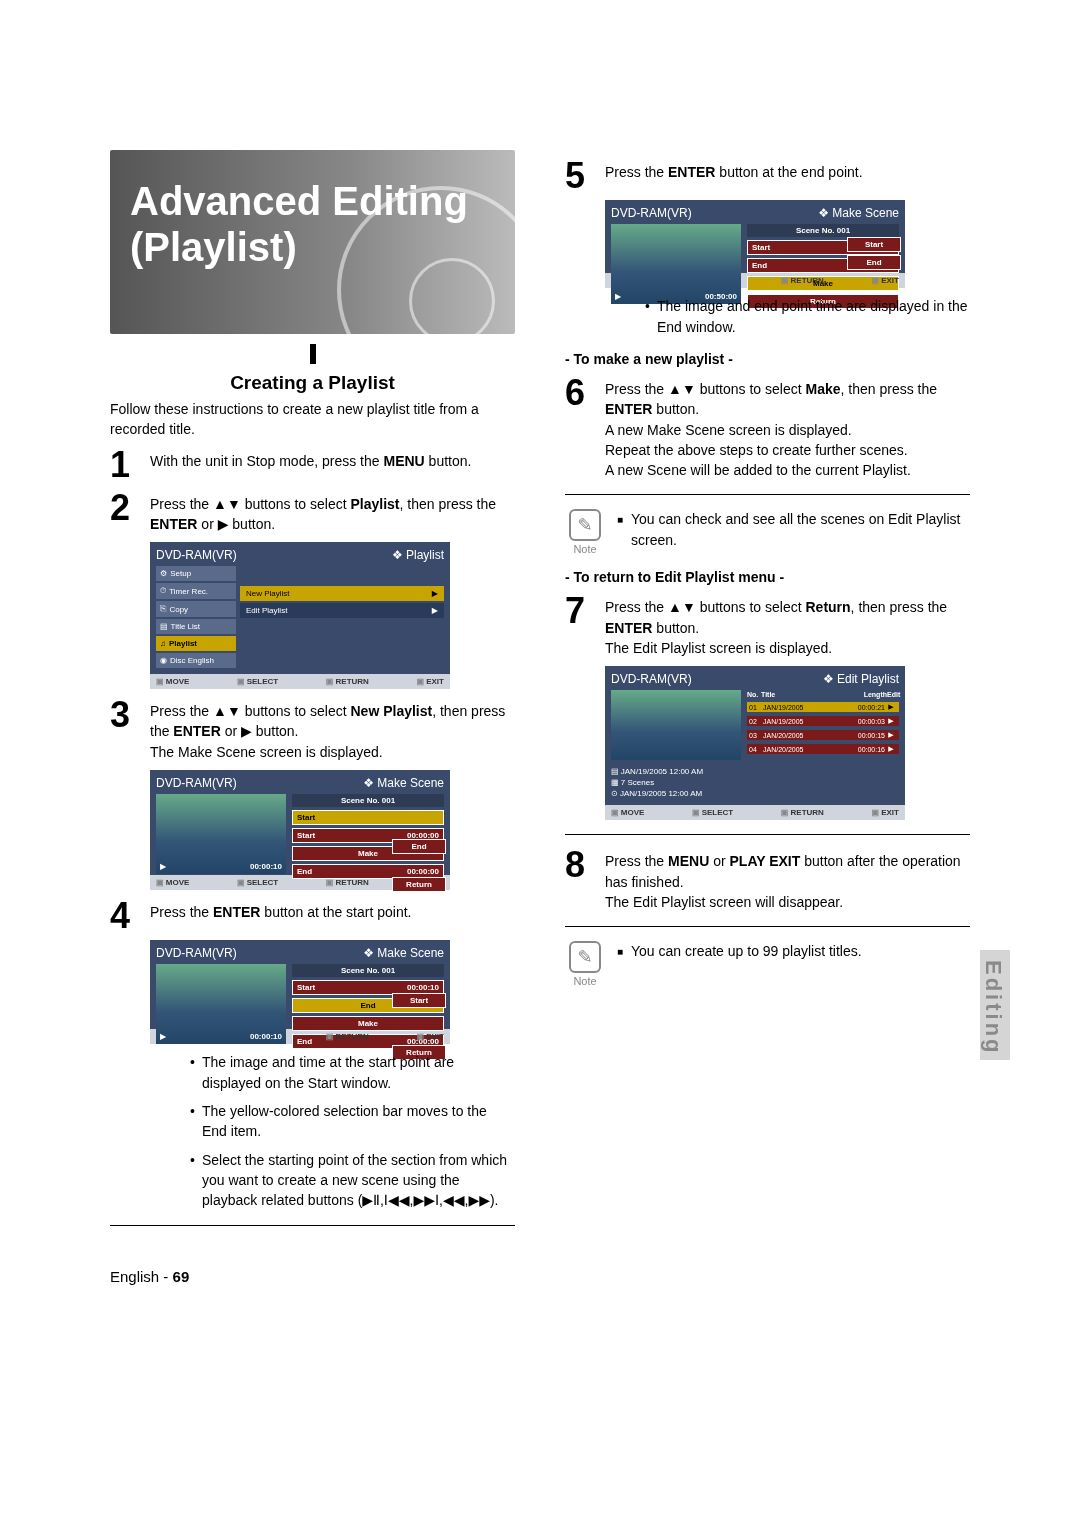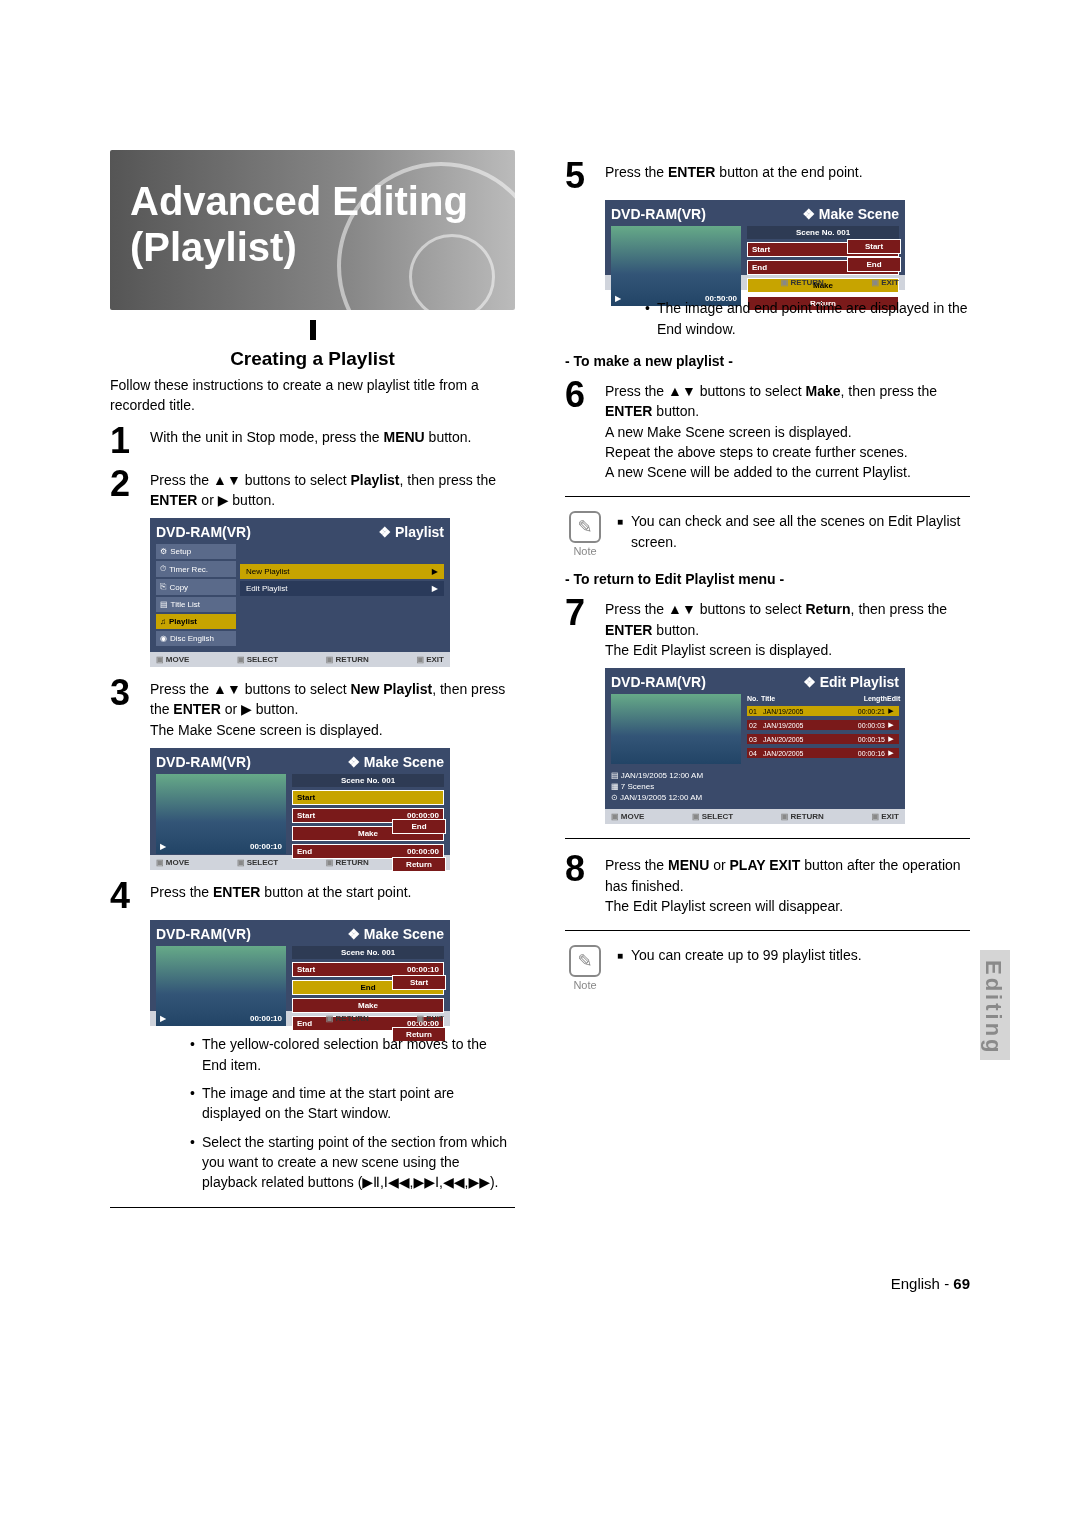--- a/index.html
+++ b/index.html
@@ -17,21 +17,21 @@
   .columns {
     display: flex;
     gap: 50px;
   }
   .col {
     flex: 1;
     min-width: 0;
   }
   .hero {
     position: relative;
-    height: 160px;
+    height: 184px;
     background: linear-gradient(90deg, #555 0%, #888 60%, #bbb 100%);
     border-radius: 2px;
     overflow: hidden;
   }
   .hero-disc {
     position: absolute;
     right: -30px;
     bottom: -60px;
     width: 200px;
     height: 200px;
@@ -132,23 +132,23 @@
     font-size: 9px;
     color: #fff;
   }
   .scr-body {
     background: #3a4a6a;
     padding: 6px;
   }
   .scr-header {
     display: flex;
     justify-content: space-between;
-    font-weight: bold;
+    font-weight: normal;
     margin-bottom: 4px;
-    font-size: 14px;
+    font-size: 12px;
   }
   .scr-row {
     display: flex;
     gap: 6px;
   }
   .scr-thumb {
     width: 130px;
     height: 80px;
     background: linear-gradient(#6a8 0%, #357 60%, #246 100%);
     position: relative;
@@ -312,23 +312,23 @@
     position: absolute;
     right: 74px;
     top: 960px;
     writing-mode: vertical-rl;
     font-size: 22px;
     font-weight: bold;
     color: #8a8a8a;
     letter-spacing: 3px;
   }
   .footer {
-    text-align: right;
+    text-align: left;
     font-size: 15px;
-    margin-top: 53px;
+    margin-top: 28px;
   }
   .footer b { font-weight: bold; }
 </style>
 </head>
 <body>
 
 <div class="page">
   <div class="side-tab"></div>
   <div class="side-tab-text">Editing</div>
 
@@ -524,22 +524,22 @@
         </div>
         <div class="scr-footer">
           <span>MOVE</span>
           <span>SELECT</span>
           <span>RETURN</span>
           <span>EXIT</span>
         </div>
       </div>
 
       <ul class="bullets">
+        <li>The image and time at the start point are displayed on the Start window.</li>
         <li>The yellow-colored selection bar moves to the End item.</li>
-        <li>The image and time at the start point are displayed on the Start window.</li>
         <li>Select the starting point of the section from which you want to create a new scene using the playback related buttons (▶Ⅱ,Ⅰ◀◀,▶▶Ⅰ,◀◀,▶▶).</li>
       </ul>
       <hr class="divider">
     </div>
 
     <div class="col">
 
       <div class="step-row">
         <div class="step-num">5</div>
         <div class="step-text">Press the <b>ENTER</b> button at the end point.</div>

